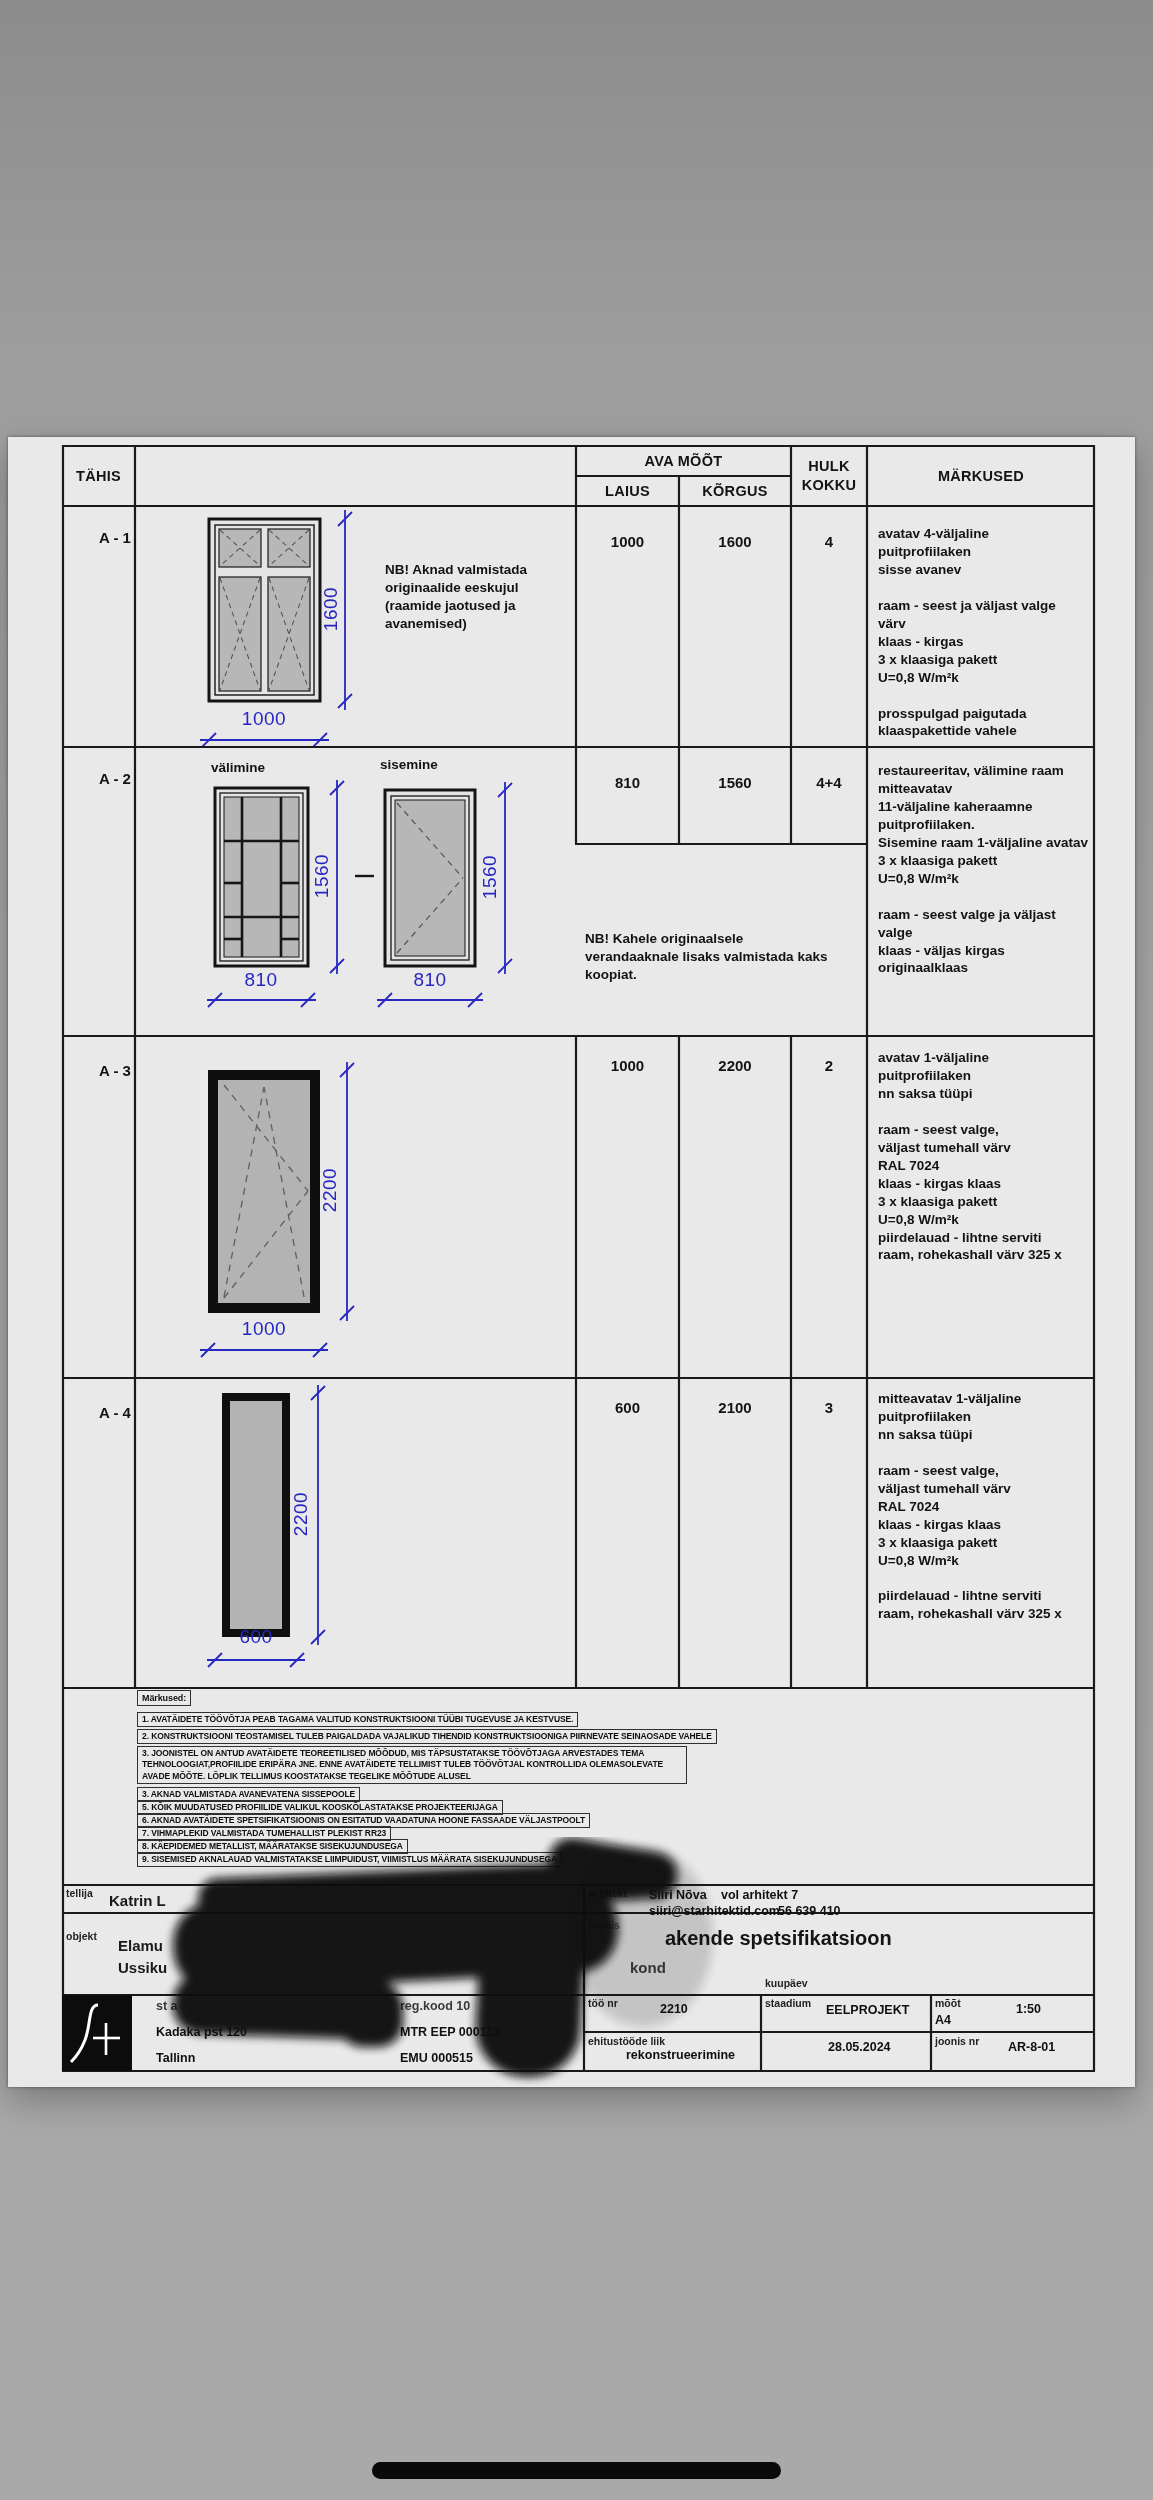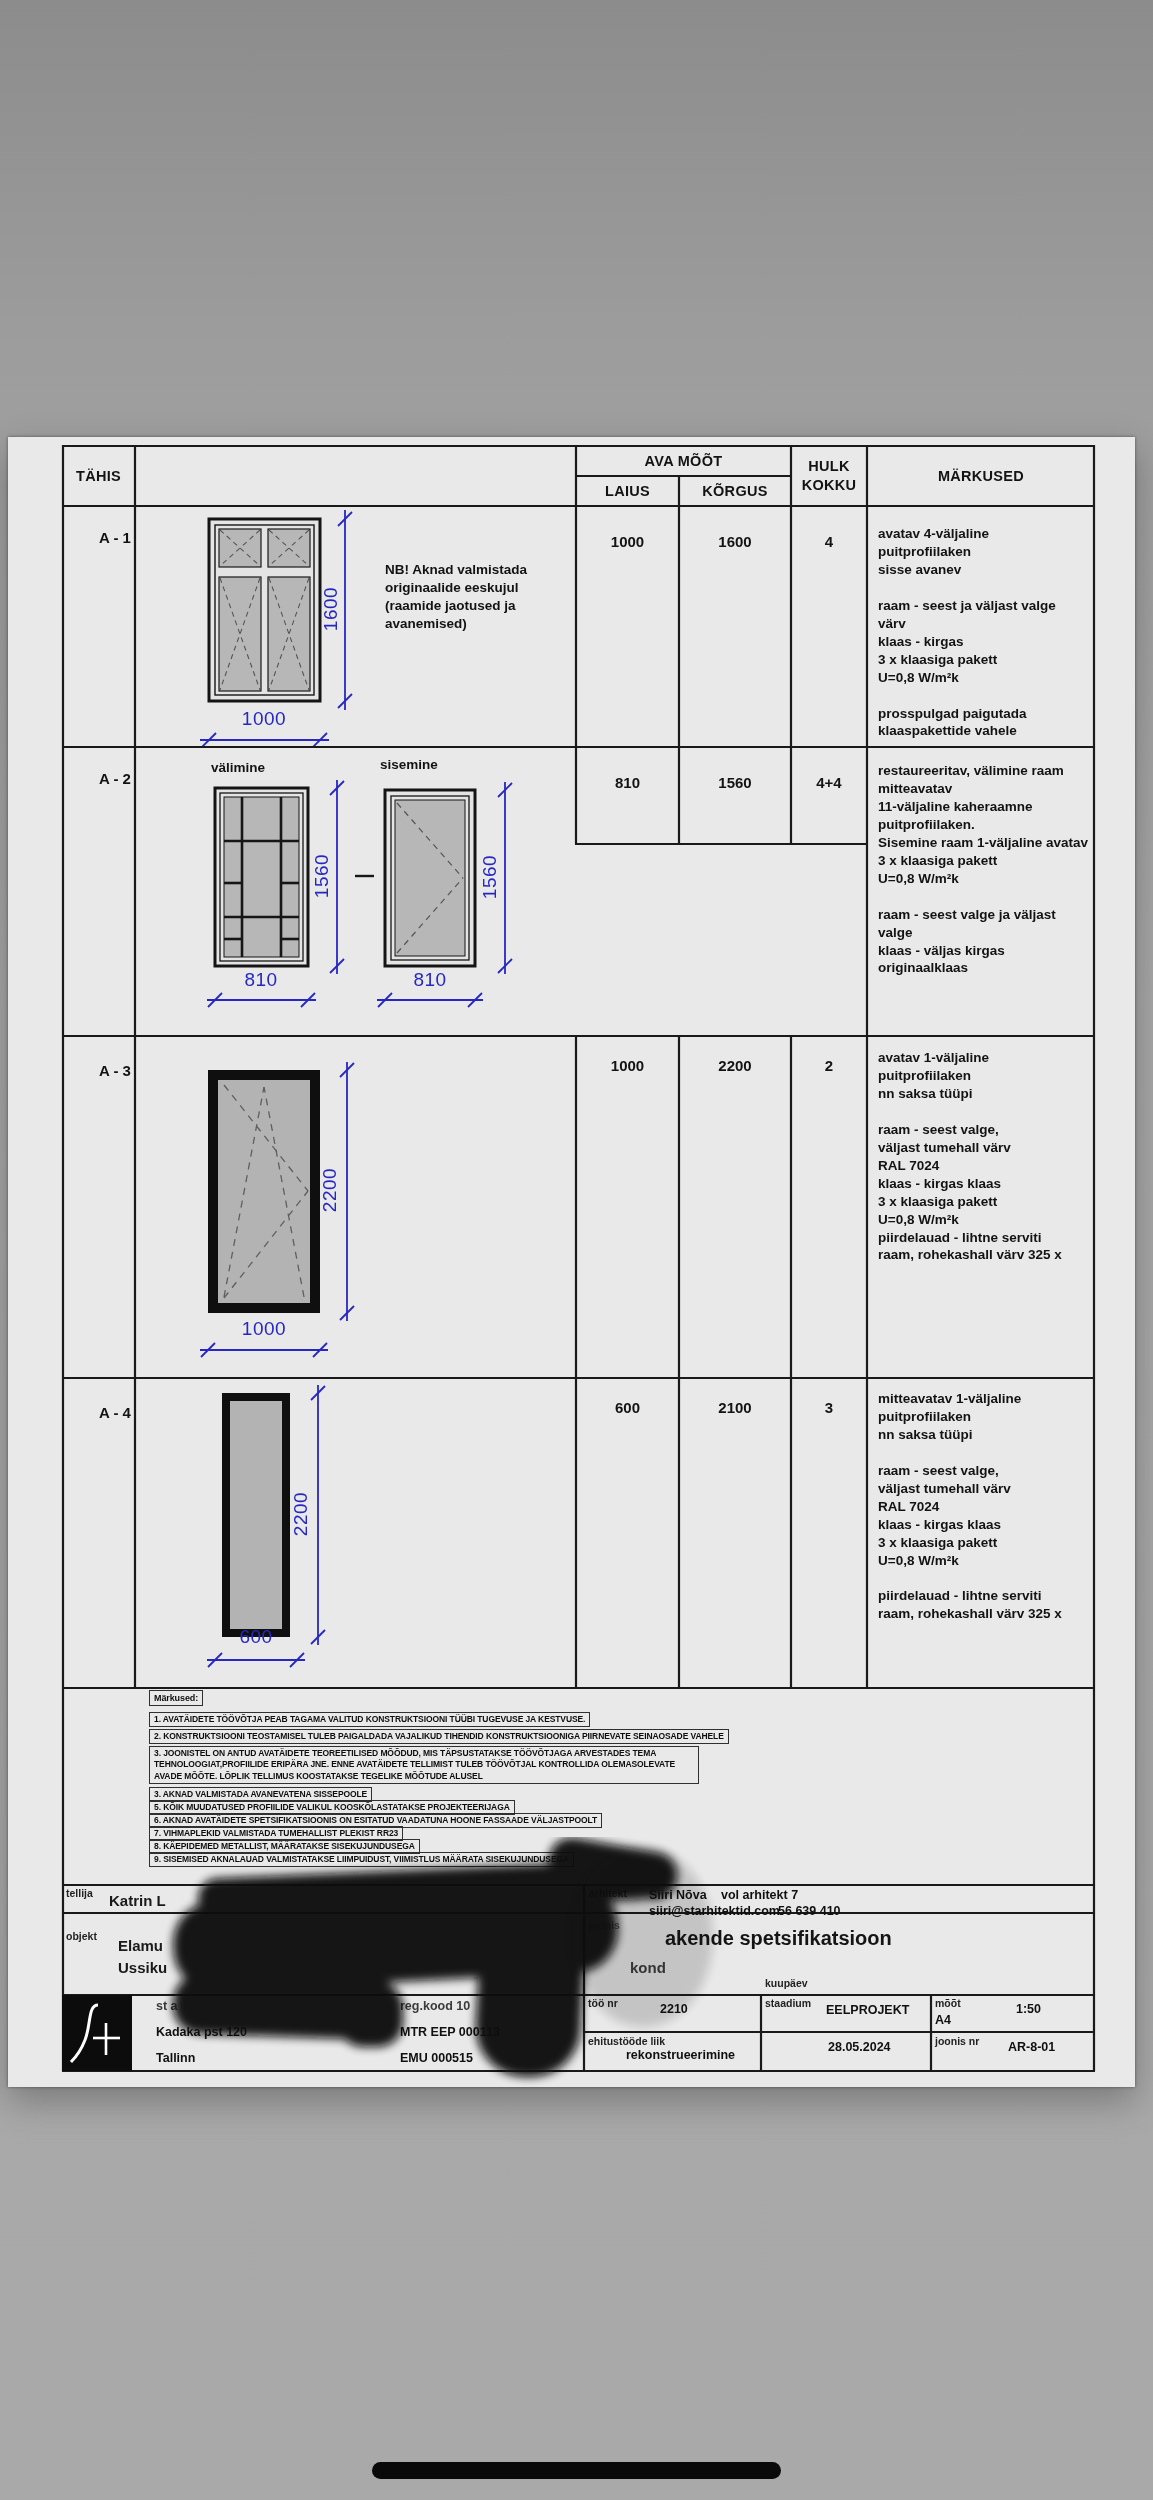--- a/index.html
+++ b/index.html
@@ -14,21 +14,21 @@
   .preline{white-space:pre-line;}
   .val{position:absolute;text-align:center;font-weight:bold;font-size:15px;}
   .tahis{position:absolute;left:54px;width:72px;text-align:center;font-weight:bold;font-size:15px;padding-left:17px;}
   .mark{position:absolute;font-size:13.5px;font-weight:bold;line-height:1.33;white-space:pre-line;}
   .eskiis{position:absolute;left:126px;width:441px;}
   .eskiis svg{position:absolute;left:0;top:0;}
   .dimlabel{position:absolute;color:#2727c2;font-size:19px;width:80px;text-align:center;letter-spacing:.5px;}
   .rot{transform:rotate(-90deg);}
   .winlabel{position:absolute;width:100px;font-size:13.5px;font-weight:bold;}
   .note-box{position:absolute;border:1px solid #303030;font-size:8.5px;font-weight:bold;color:#0e0e0e;
-    padding:1px 4px;white-space:nowrap;letter-spacing:-.1px;line-height:1.35;margin-left:12px;}
+    padding:1px 4px;white-space:nowrap;letter-spacing:-.1px;line-height:1.35;}
   .note-wrap{white-space:normal;width:540px;}
   .tb-label{position:absolute;font-size:10.5px;font-weight:bold;color:#222;}
   .tb-val{position:absolute;font-size:12.5px;font-weight:bold;color:#101010;}
   .tb-big{position:absolute;font-size:15px;font-weight:bold;color:#1a1a1a;}
   .home-indicator{position:absolute;left:372px;top:2462px;width:409px;height:17px;border-radius:9px;background:#0a0a0a;}
   .logo-box{position:absolute;left:54px;top:1558px;width:70px;height:76px;background:#0c0c0c;}
 </style>
 </head>
 <body>
 
@@ -217,20 +217,23 @@
             <line x1="334" y1="261" x2="348" y2="247"></line>
         </g>
       </svg>
       <div class="winlabel" style="left:77px;top:14px">välimine</div>
       <div class="winlabel" style="left:246px;top:11px">sisemine</div>
       <div class="dimlabel rot" style="left:148px;top:119px">1560</div>
       <div class="dimlabel rot" style="left:316px;top:120px">1560</div>
       <div class="dimlabel" style="left:87px;top:223px">810</div>
       <div class="dimlabel" style="left:256px;top:223px">810</div>
     </div>
+    <div class="mark" style="left:577px;top:493px;width:295px">NB! Kahele originaalsele
+verandaaknale lisaks valmistada kaks
+koopiat.</div>
 
     <div class="eskiis" style="top:598px;height:342px">
       <svg width="441" height="342" viewBox="0 0 441 342">
         <rect x="74" y="35" width="112" height="243" fill="#0f0f0f"></rect>
         <rect x="84" y="45" width="92" height="223" fill="#b3b3b3"></rect>
         <g stroke="#5f5f5f" stroke-width="1.3" stroke-dasharray="7,6" fill="none">
           <line x1="90" y1="262" x2="130" y2="52"></line>
             <line x1="170" y1="262" x2="130" y2="52"></line>
           <line x1="90" y1="50" x2="174" y2="156"></line>
             <line x1="90" y1="263" x2="174" y2="156"></line>

